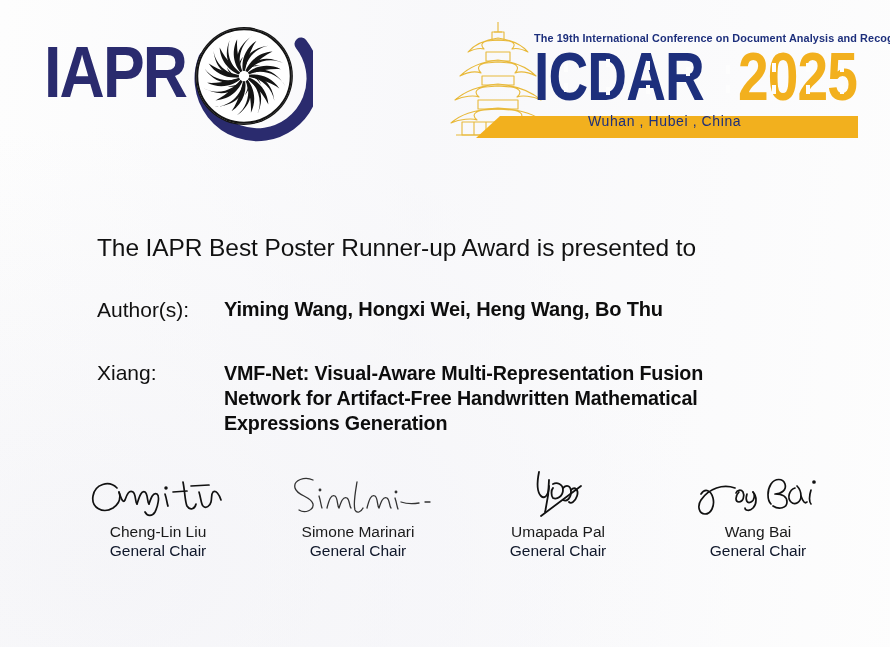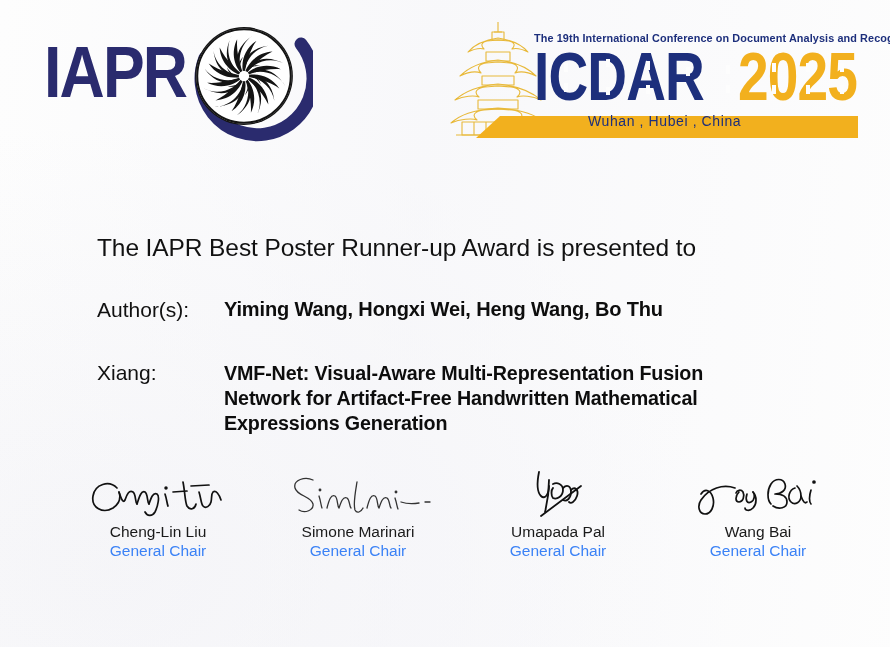--- a/index.html
+++ b/index.html
@@ -194,21 +194,21 @@
     justify-content: center;
   }
   .signer-name {
     font-size: 15.5px;
     color: #1a1a1a;
     line-height: 19px;
     white-space: nowrap;
   }
   .signer-role {
     font-size: 15.5px;
-    color: #3b82f6;
+    color: #0f172a;
     line-height: 19px;
     white-space: nowrap;
   }
 </style>
 </head>
 <body>
 
 <div id="certificate">
 
   <div id="scan-texture"></div>

